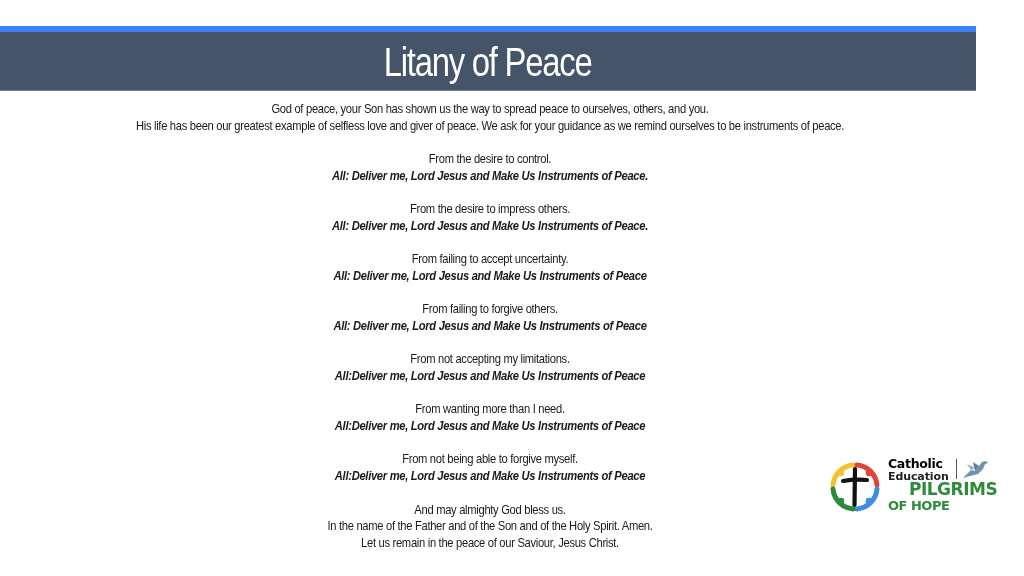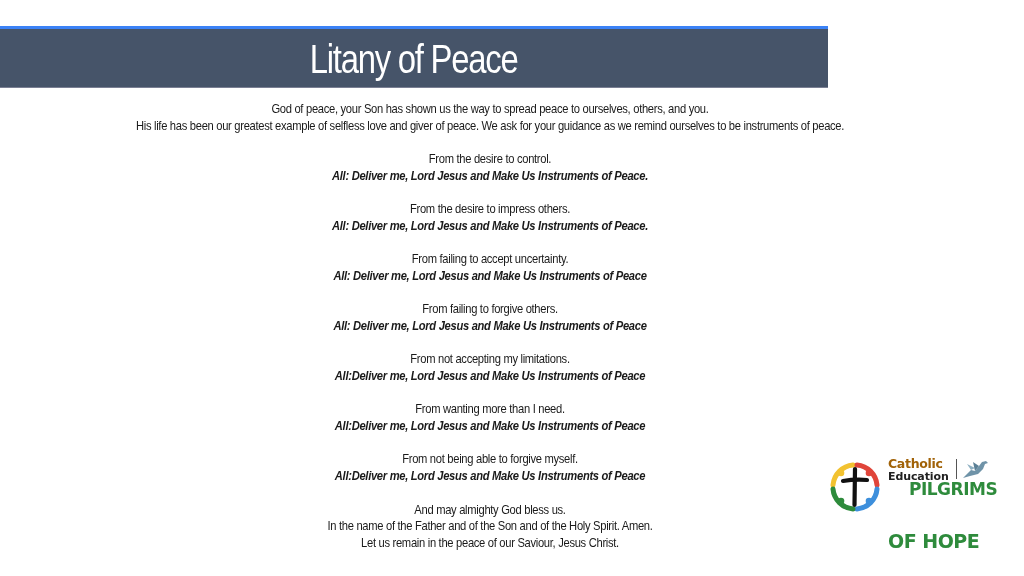--- a/index.html
+++ b/index.html
@@ -12,24 +12,24 @@
       height: 576px;
       position: relative;
       overflow: hidden;
       font-family: "Liberation Sans", sans-serif;
       color: #1a1a1a;
     }
     .title-bar {
       position: absolute;
       left: 0;
       top: 26px;
-      width: 828px;
+      width: 976px;
       height: 58px;
       background: #465469;
-      border-top: 3px solid #3b82f6;
+      border-top: 6px solid #3b82f6;
       border-bottom: 1px solid #7a7f93;
       display: flex;
       align-items: center;
       justify-content: center;
     }
     .title-text {
       color: #ffffff;
       font-family: "Liberation Sans", sans-serif;
       font-size: 40px;
       font-weight: normal;
@@ -86,21 +86,21 @@
       width: 104px;
       height: 62px;
       font-family: "DejaVu Sans", sans-serif;
     }
     .logo-catholic {
       position: absolute;
       left: 0;
       top: 1px;
       font-size: 12.5px;
       font-weight: bold;
-      color: #a16207;
+      color: #000000;
       letter-spacing: -0.3px;
       line-height: 1;
     }
     .logo-education {
       position: absolute;
       left: 0;
       top: 14px;
       font-size: 11px;
       font-weight: bold;
       color: #222;
@@ -130,26 +130,25 @@
       font-weight: bold;
       color: #2e8b3c;
       letter-spacing: -0.5px;
       line-height: 1;
       margin-left: 21px;
     }
     .logo-hope {
       position: absolute;
       left: 0;
       top: 42px;
-      font-size: 19px;
+      font-size: 13px;
       font-weight: bold;
       color: #2e8b3c;
       letter-spacing: -0.5px;
       line-height: 1;
-      margin-top: 33px;
     }
   </style>
 </head>
 <body>
 
 <div class="title-bar">
   <div class="title-text">Litany of Peace</div>
 </div>
 
 <div class="content">

